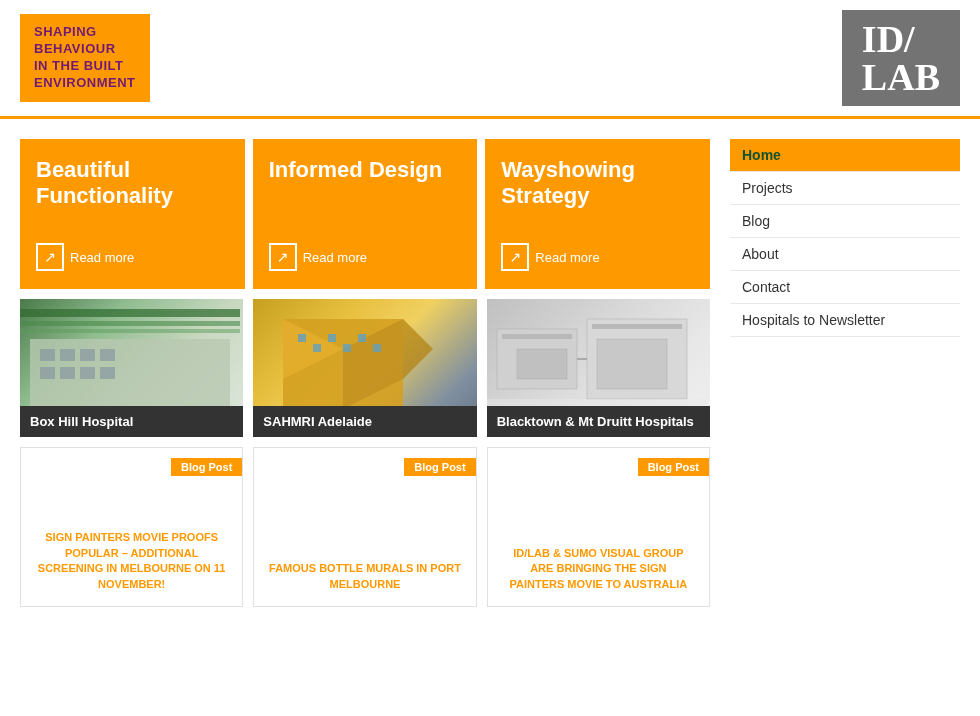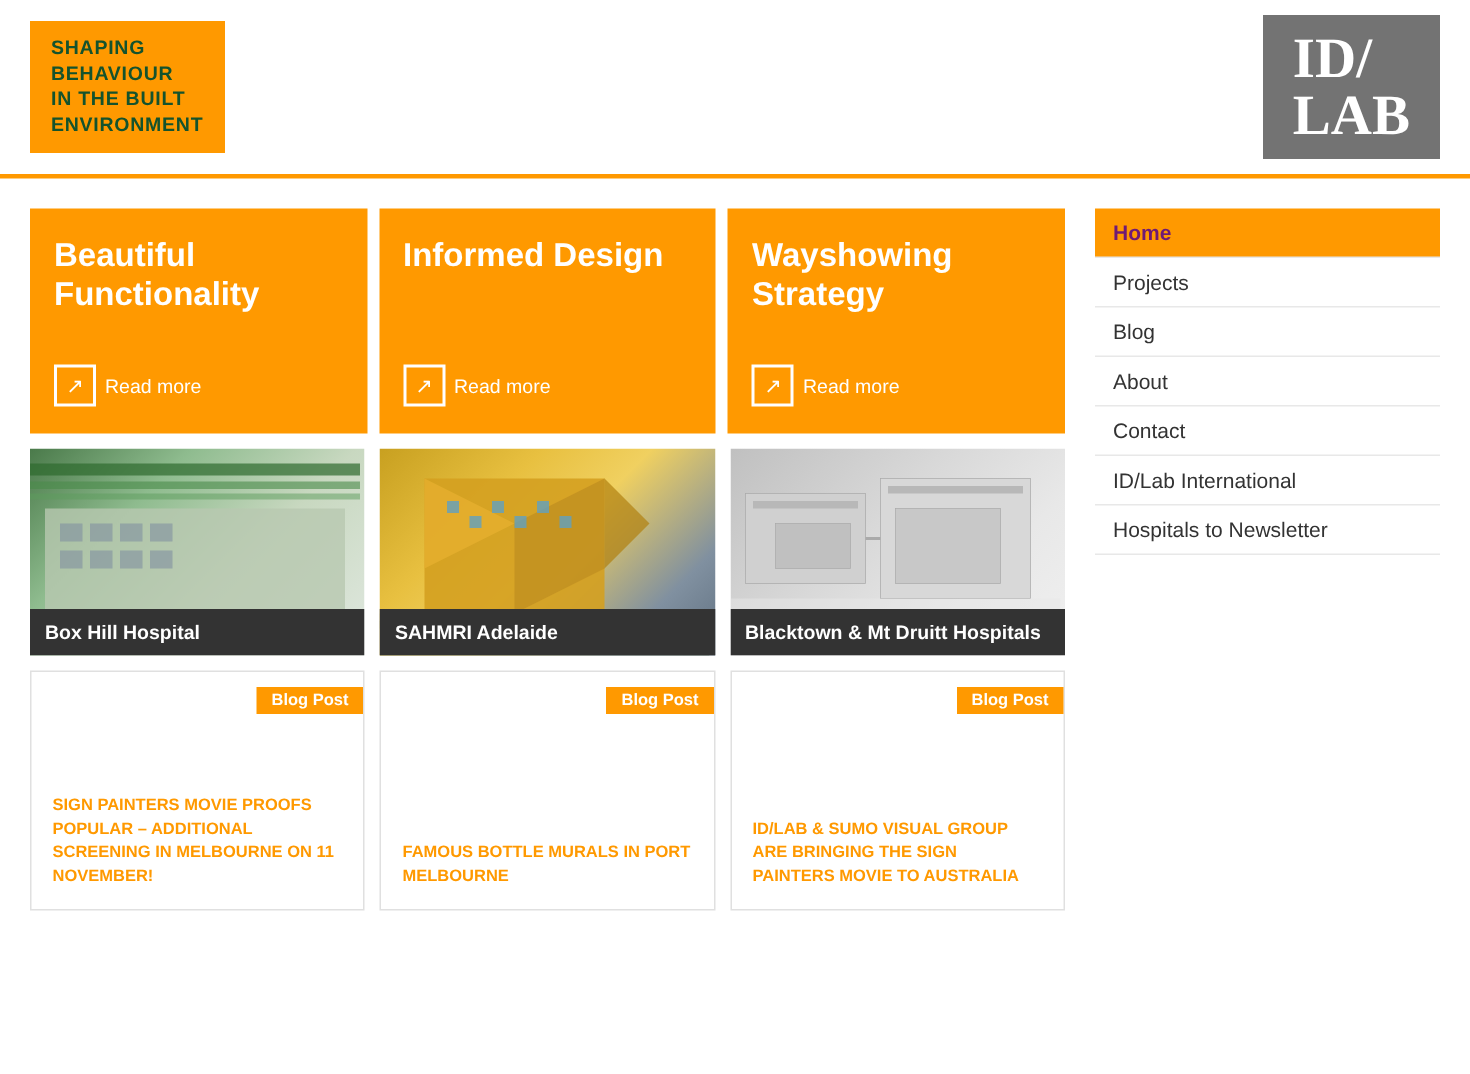--- a/index.html
+++ b/index.html
@@ -9,21 +9,21 @@
     #header {
       display: flex;
       justify-content: space-between;
       align-items: center;
       padding: 10px 20px;
       border-bottom: 3px solid #f90;
       background: #fff;
     }
     #logo-text {
       background: #f90;
-      color: #14532d;
+      color: #701a75;
       font-size: 13px;
       font-weight: bold;
       line-height: 1.3;
       padding: 10px 14px;
       text-transform: uppercase;
       letter-spacing: 0.5px;
     }
     #logo-brand {
       background: #737373;
       color: #fff;
@@ -171,41 +171,42 @@
       display: flex;
       flex-direction: column;
       justify-content: flex-end;
     }
     .blog-title {
       font-size: 11px;
       font-weight: bold;
       color: #f90;
       text-transform: uppercase;
       line-height: 1.4;
+      text-align: center;
     }
 
     
     #sidebar {
       width: 230px;
       flex-shrink: 0;
     }
 
     .nav-item {
       display: flex;
       align-items: center;
       padding: 8px 12px;
       font-size: 14px;
       color: #333;
       border-bottom: 1px solid #e8e8e8;
       cursor: pointer;
       text-decoration: none;
     }
     .nav-item.active {
       background: #f90;
-      color: #701a75;
+      color: #14532d;
       font-weight: bold;
     }
   </style>
 </head>
 <body>
 
 <div id="header">
   <div id="logo-text">
     <span>SHAPING</span><br>
     <span>BEHAVIOUR</span><br>
@@ -368,20 +369,17 @@
     <a class="nav-item">
       <span>Blog</span>
     </a>
     <a class="nav-item">
       <span>About</span>
     </a>
     <a class="nav-item">
       <span>Contact</span>
     </a>
     <a class="nav-item">
-      <span>ID/Lab International</span>
-    </a>
-    <a class="nav-item">
       <span>Hospitals to Newsletter</span>
     </a>
   </div>
 
 </div>
 
 </body></html>

